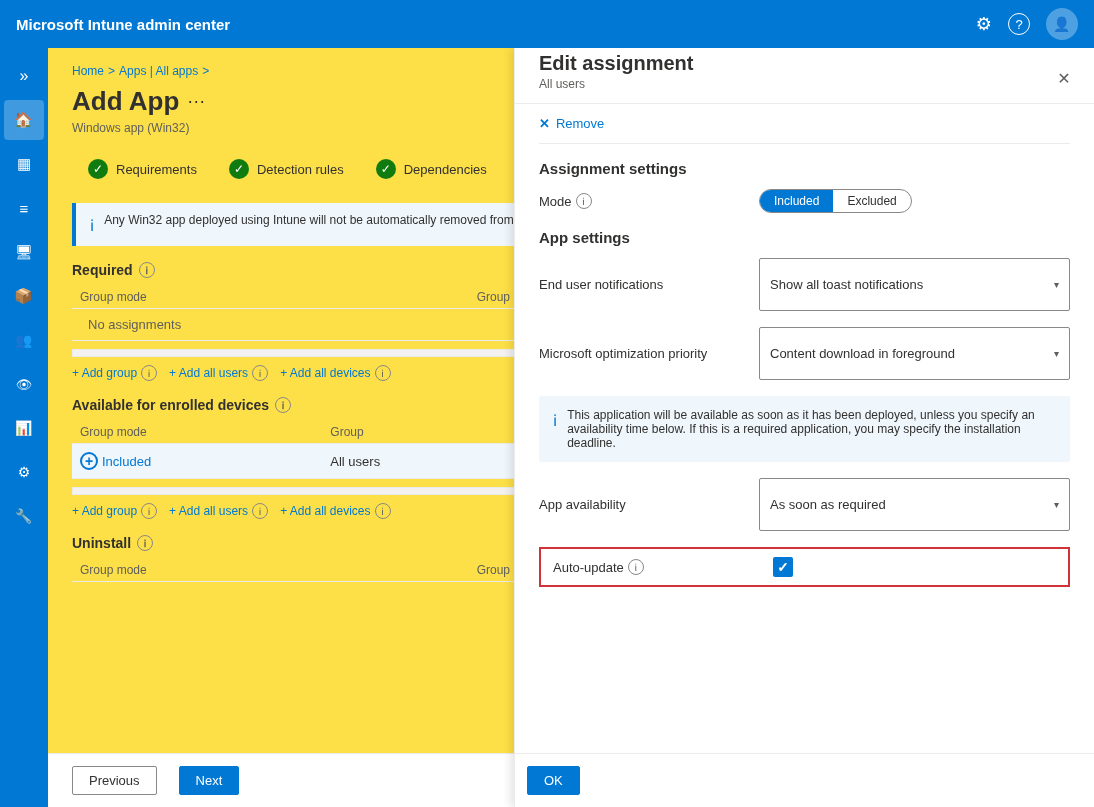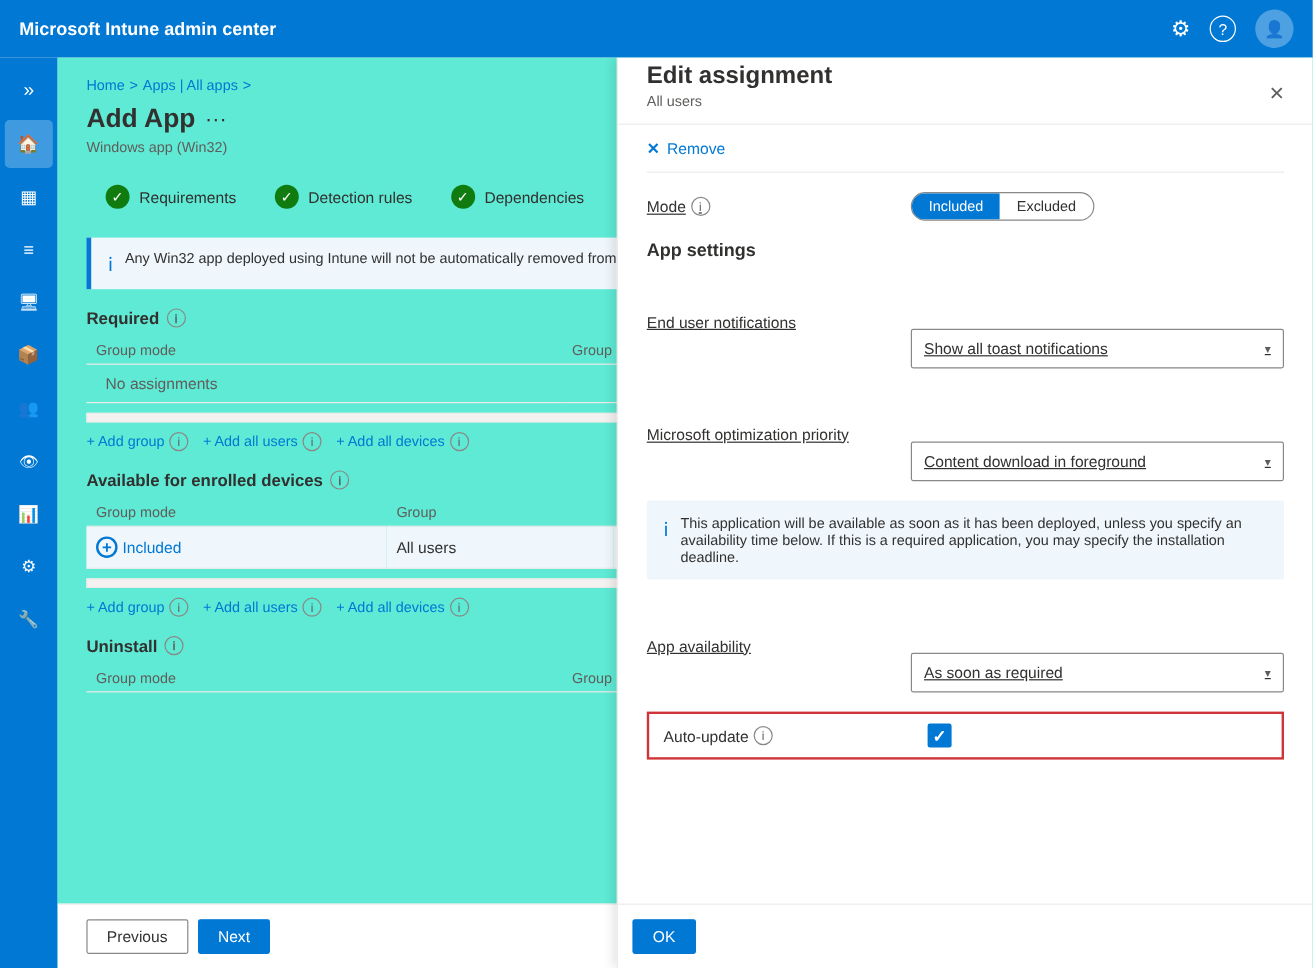--- a/index.html
+++ b/index.html
@@ -40,21 +40,21 @@
       color: white;
       cursor: pointer;
       border-radius: 4px;
       font-size: 16px;
     }
     .sidebar-item.active { background: rgba(255,255,255,0.25); }
 
     
     .content-area {
       flex: 1;
-      background: #5eead4;
+      background: #fde047;
       overflow: hidden;
       position: relative;
     }
 
     
     .page-content {
       padding: 16px 24px;
       height: 100%;
       overflow-y: auto;
     }
@@ -62,21 +62,21 @@
     .breadcrumb {
       display: flex;
       align-items: center;
       gap: 4px;
       font-size: 12px;
       color: #0078d4;
       margin-bottom: 8px;
     }
 
     .page-title-row { display: flex; align-items: center; gap: 8px; margin-bottom: 4px; }
-    .page-title { font-size: 22px; font-weight: 600; color: #323130; }
+    .page-title { font-size: 26px; font-weight: 600; color: #323130; }
     .page-subtitle { font-size: 12px; color: #605e5c; margin-bottom: 16px; }
 
     
     .wizard-steps {
       display: flex;
       align-items: center;
       gap: 0;
       margin-bottom: 16px;
       flex-wrap: wrap;
     }
@@ -173,21 +173,21 @@
     
     .bottom-bar {
       position: absolute;
       bottom: 0;
       left: 0;
       right: 520px;
       padding: 12px 24px;
       background: white;
       border-top: 1px solid #edebe9;
       display: flex;
-      gap: 8px;
+      gap: 22px;
     }
     .btn { padding: 6px 16px; font-size: 13px; border-radius: 2px; cursor: pointer; border: 1px solid transparent; }
     .btn-outline { background: white; border-color: #8a8886; color: #323130; }
     .btn-primary { background: #0078d4; color: white; border-color: #0078d4; }
 
     
     .edit-panel {
       position: absolute;
       top: 0;
       right: 0;
@@ -237,21 +237,20 @@
       border-bottom: 1px solid #edebe9;
     }
 
     .assignment-section { margin-top: 16px; }
     .assignment-section-title { font-size: 15px; font-weight: 600; margin-bottom: 12px; }
 
     .field-row {
       display: flex;
       align-items: center;
       margin-bottom: 16px;
-      text-decoration: underline;
     }
     .field-label {
       width: 220px;
       font-size: 13px;
       color: #323130;
       display: flex;
       align-items: center;
       gap: 4px;
       flex-shrink: 0;
     }
@@ -272,31 +271,30 @@
       color: #323130;
     }
     .mode-toggle-option.active {
       background: #0078d4;
       color: white;
     }
 
     
     .dropdown {
       width: 100%;
-      padding: 8px 10px;
+      padding: 18px 10px;
       border: 1px solid #8a8886;
       border-radius: 2px;
       background: white;
       font-size: 13px;
       color: #323130;
       display: flex;
       align-items: center;
       justify-content: space-between;
       cursor: pointer;
-      margin-top: 45px;
     }
     .dropdown-chevron { color: #605e5c; font-size: 10px; }
 
     .app-info-banner {
       background: #eff6fc;
       padding: 12px 14px;
       margin-bottom: 16px;
       font-size: 12px;
       color: #323130;
       display: flex;
@@ -567,20 +565,21 @@
       </div>
 
       <div class="edit-panel-body">
 
         <div class="remove-link">
           <span style="color:#0078d4;font-weight:bold;">✕</span>
           <span>Remove</span>
         </div>
 
         <div class="assignment-section">
+          <div class="assignment-section-title">Assignment settings</div>
 
           <div class="field-row">
             <div class="field-label">
               <span>Mode</span>
               <span class="info-icon">ℹ</span>
             </div>
             <div class="field-control">
               <div class="mode-toggle">
                 <div class="mode-toggle-option active">Included</div>
                 <div class="mode-toggle-option">Excluded</div>

